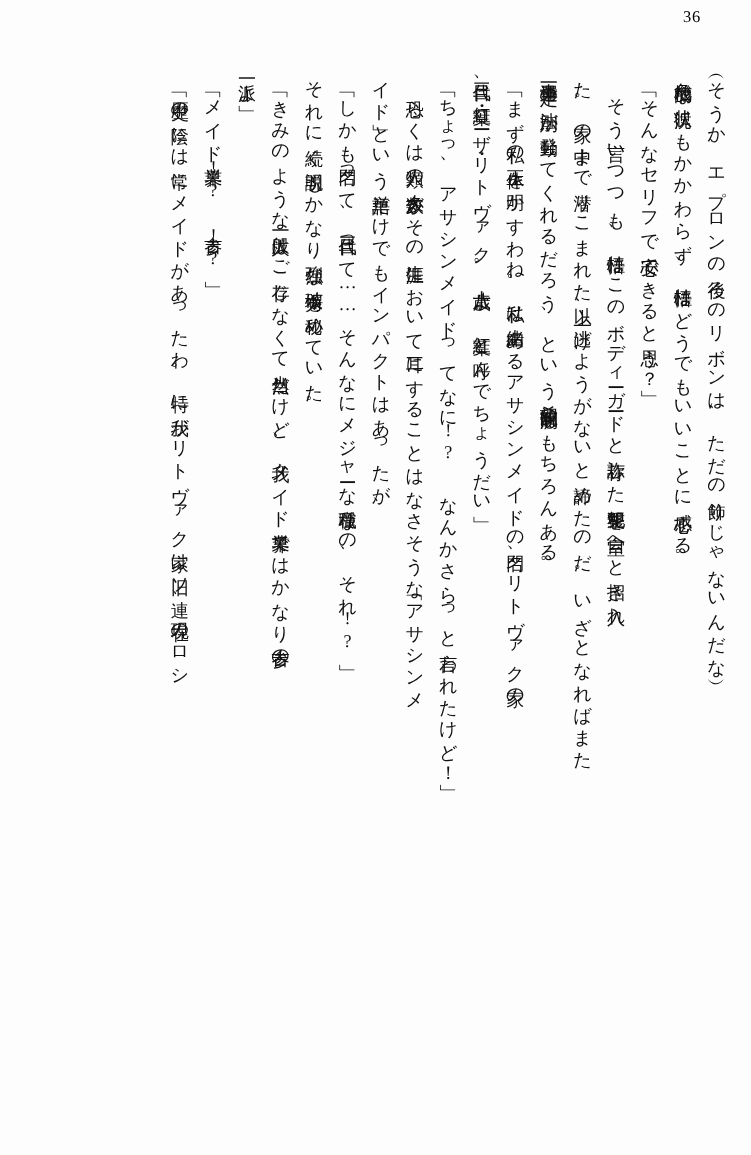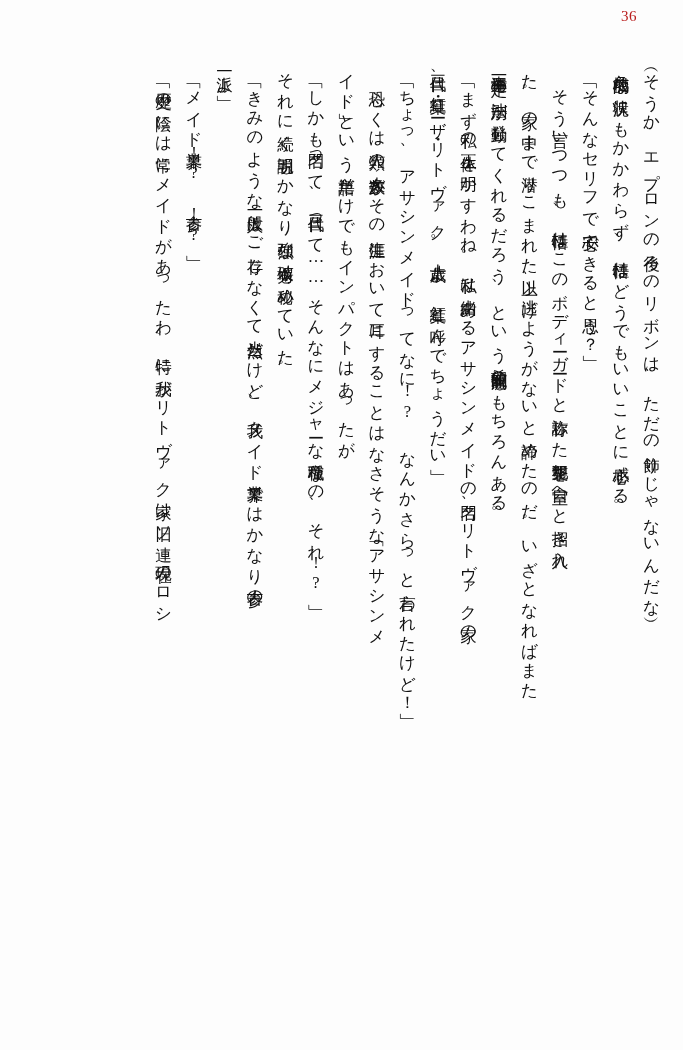--- a/index.html
+++ b/index.html
@@ -19,21 +19,21 @@
     position: absolute;
     inset: 0;
     background: #fdfdfd;
   }
   #page-number {
     position: absolute;
     top: 8px;
     right: 46px;
     font-size: 15px;
     letter-spacing: 0.5px;
-    color: #b91c1c;
+    color: #000000;
     font-family: "Liberation Serif", serif;
   }
   #text-block {
     position: absolute;
     top: 62px;
     left: 26px;
     right: 24px;
     bottom: 16px;
     display: flex;
     flex-direction: row-reverse;

